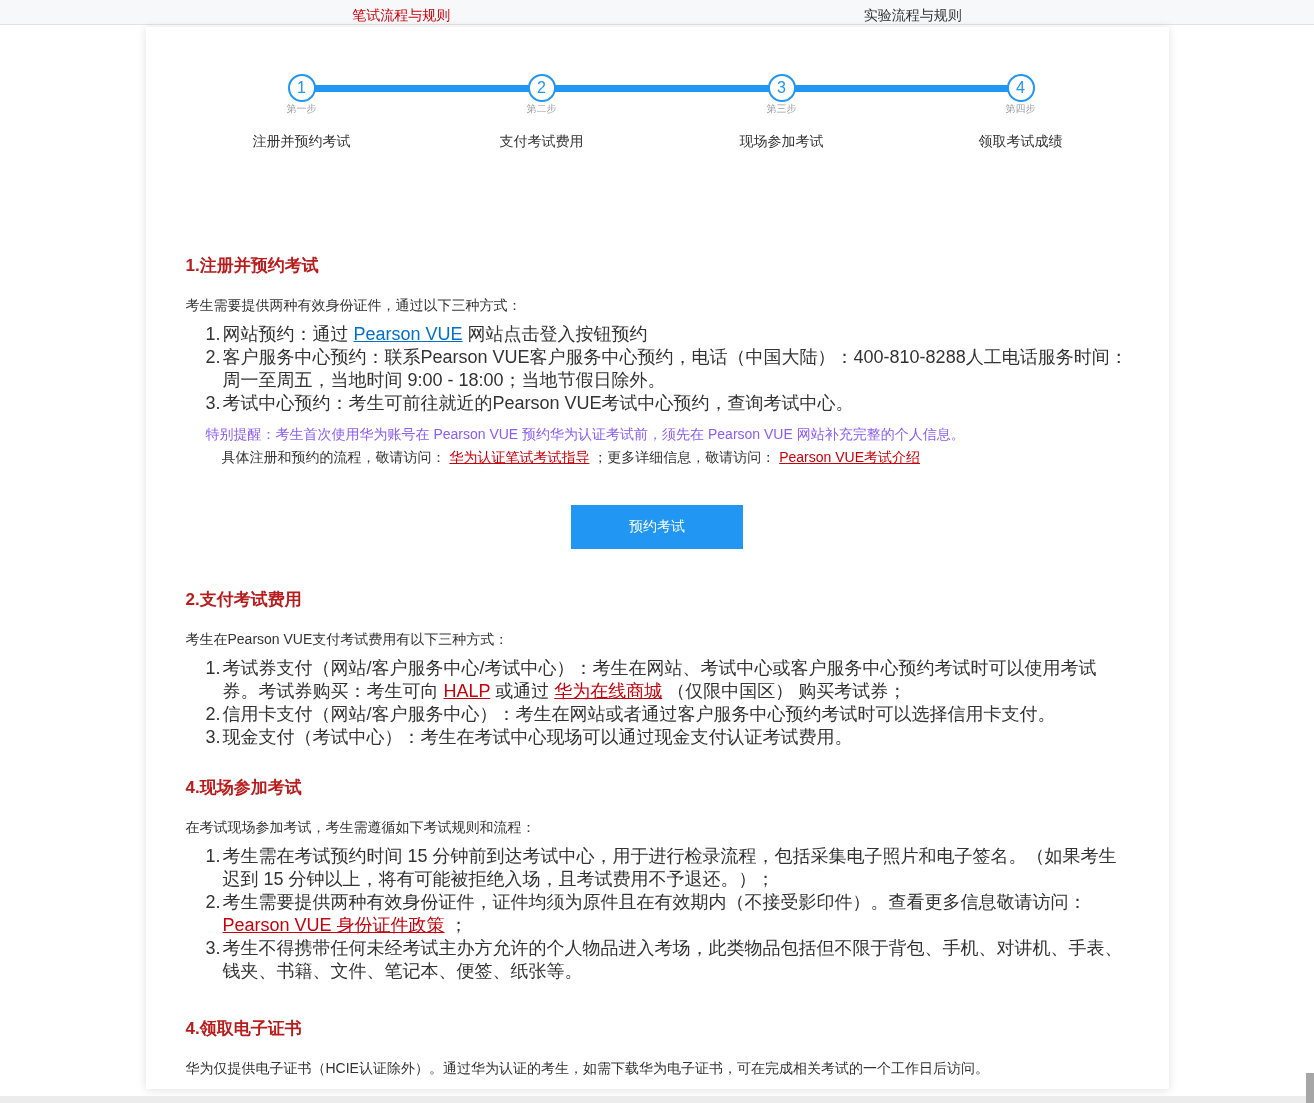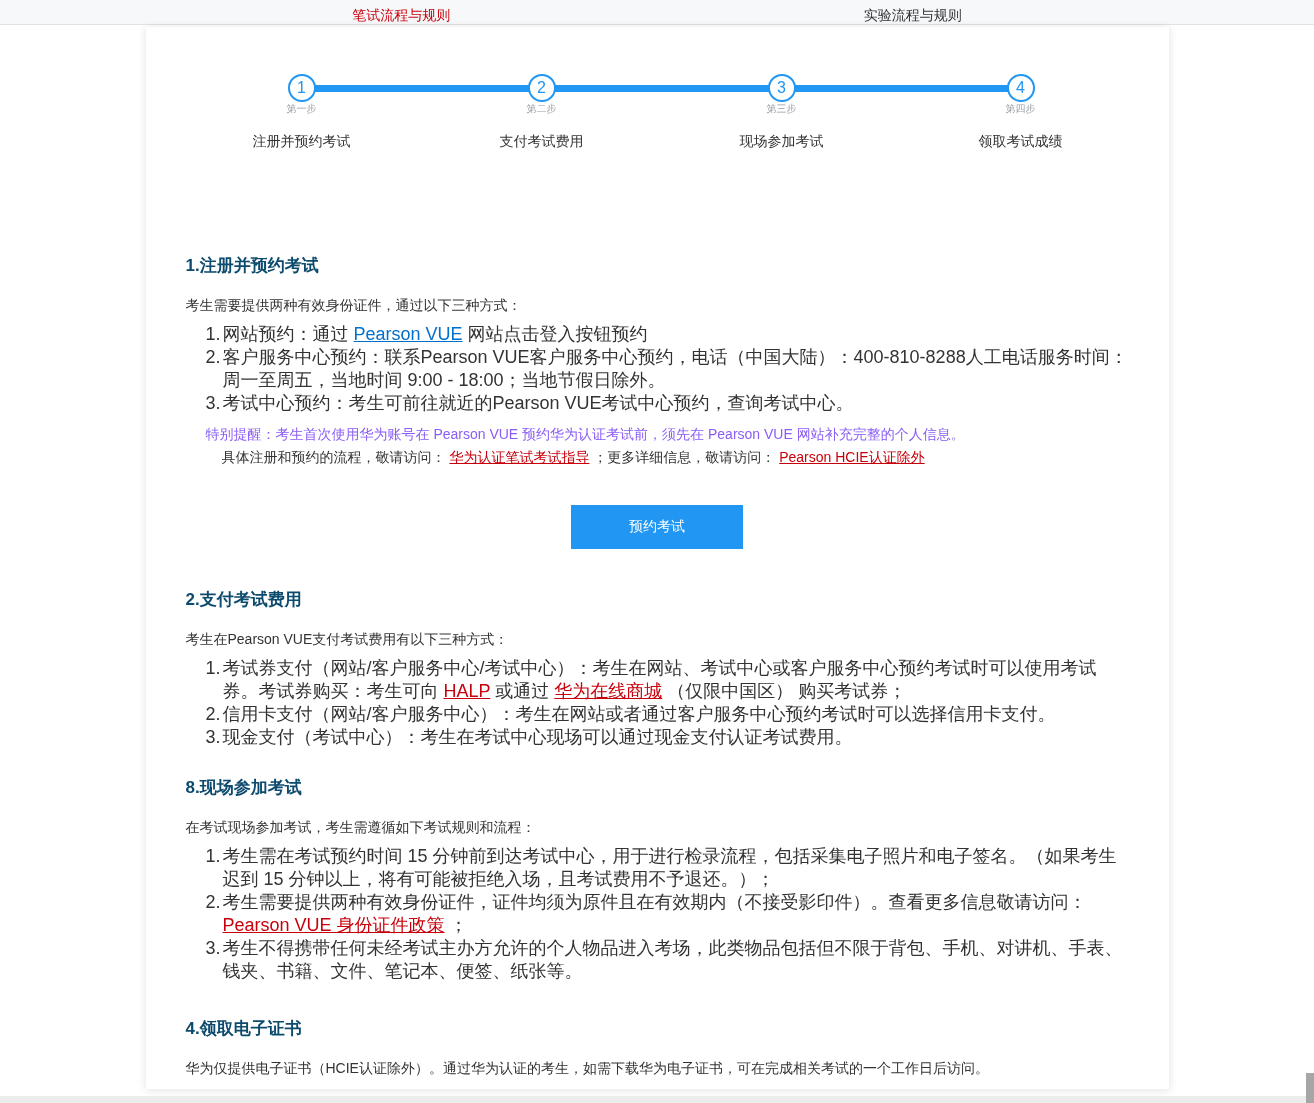--- a/index.html
+++ b/index.html
@@ -47,21 +47,21 @@
     position: relative; z-index: 2;
     width: 28px; height: 28px; margin: 0 auto;
     border: 2px solid #2196f3; border-radius: 50%;
     background: #fff; color: #2196f3;
     font-size: 16px; line-height: 24px; text-align: center;
   }
   .step-sub  { font-size: 10px; color: #9aa0a6; }
   .step-name { margin-top: 17px; font-size: 14px; color: #333; }
   
   .section { margin: 0 40px; }
-  .sec-heading { font-size: 17px; font-weight: bold; color: #0c4a6e; }
+  .sec-heading { font-size: 17px; font-weight: bold; color: #b91c1c; }
   .sec1 .sec-heading { margin-top: 51px; }
   .sec2 .sec-heading { margin-top: 39px; }
   .sec3 .sec-heading { margin-top: 27px; }
   .sec4 .sec-heading { margin-top: 34px; }
   .sec-intro { margin-top: 17px; font-size: 14px; line-height: 22px; color: #333; }
   ol.clist { list-style: none; counter-reset: n; margin: 7px 0 0; padding-left: 20px; }
   ol.clist li {
     counter-increment: n; position: relative; padding-left: 17px;
     font-size: 18px; line-height: 23px; color: #333;
   }
@@ -129,38 +129,38 @@
 
   <div class="section sec1">
     <div class="sec-heading">1.注册并预约考试</div>
     <div class="sec-intro">考生需要提供两种有效身份证件，通过以下三种方式：</div>
     <ol class="clist">
       <li><span>网站预约：通过 </span><a class="link">Pearson VUE</a><span> 网站点击登入按钮预约</span></li>
       <li>客户服务中心预约：联系Pearson VUE客户服务中心预约，电话（中国大陆）：400-810-8288人工电话服务时间：周一至周五，当地时间 9:00 - 18:00；当地节假日除外。</li>
       <li>考试中心预约：考生可前往就近的Pearson VUE考试中心预约，查询考试中心。</li>
     </ol>
     <div class="note note-red">特别提醒：考生首次使用华为账号在 Pearson VUE 预约华为认证考试前，须先在 Pearson VUE 网站补充完整的个人信息。</div>
-    <div class="note note-links"><span>具体注册和预约的流程，敬请访问： </span><a class="rlink">华为认证笔试考试指导</a><span> ；更多详细信息，敬请访问： </span><a class="rlink">Pearson HCIE认证除外</a></div>
+    <div class="note note-links"><span>具体注册和预约的流程，敬请访问： </span><a class="rlink">华为认证笔试考试指导</a><span> ；更多详细信息，敬请访问： </span><a class="rlink">Pearson VUE考试介绍</a></div>
     <div class="btn-row">
       <button class="btn btn-book">预约考试</button>
     </div>
   </div>
 
   <div class="section sec2">
     <div class="sec-heading">2.支付考试费用</div>
     <div class="sec-intro">考生在Pearson VUE支付考试费用有以下三种方式：</div>
     <ol class="clist">
       <li><span>考试券支付（网站/客户服务中心/考试中心）：考生在网站、考试中心或客户服务中心预约考试时可以使用考试券。考试券购买：考生可向 </span><a class="rlink">HALP</a><span> 或通过 </span><a class="rlink">华为在线商城</a><span> （仅限中国区） 购买考试券；</span></li>
       <li>信用卡支付（网站/客户服务中心）：考生在网站或者通过客户服务中心预约考试时可以选择信用卡支付。</li>
       <li>现金支付（考试中心）：考生在考试中心现场可以通过现金支付认证考试费用。</li>
     </ol>
   </div>
 
   <div class="section sec3">
-    <div class="sec-heading">8.现场参加考试</div>
+    <div class="sec-heading">4.现场参加考试</div>
     <div class="sec-intro">在考试现场参加考试，考生需遵循如下考试规则和流程：</div>
     <ol class="clist">
       <li>考生需在考试预约时间 15 分钟前到达考试中心，用于进行检录流程，包括采集电子照片和电子签名。（如果考生迟到 15 分钟以上，将有可能被拒绝入场，且考试费用不予退还。）；</li>
       <li><span>考生需要提供两种有效身份证件，证件均须为原件且在有效期内（不接受影印件）。查看更多信息敬请访问： </span><a class="rlink">Pearson VUE 身份证件政策</a><span> ；</span></li>
       <li>考生不得携带任何未经考试主办方允许的个人物品进入考场，此类物品包括但不限于背包、手机、对讲机、手表、钱夹、书籍、文件、笔记本、便签、纸张等。</li>
     </ol>
   </div>
 
   <div class="section sec4">
     <div class="sec-heading">4.领取电子证书</div>

